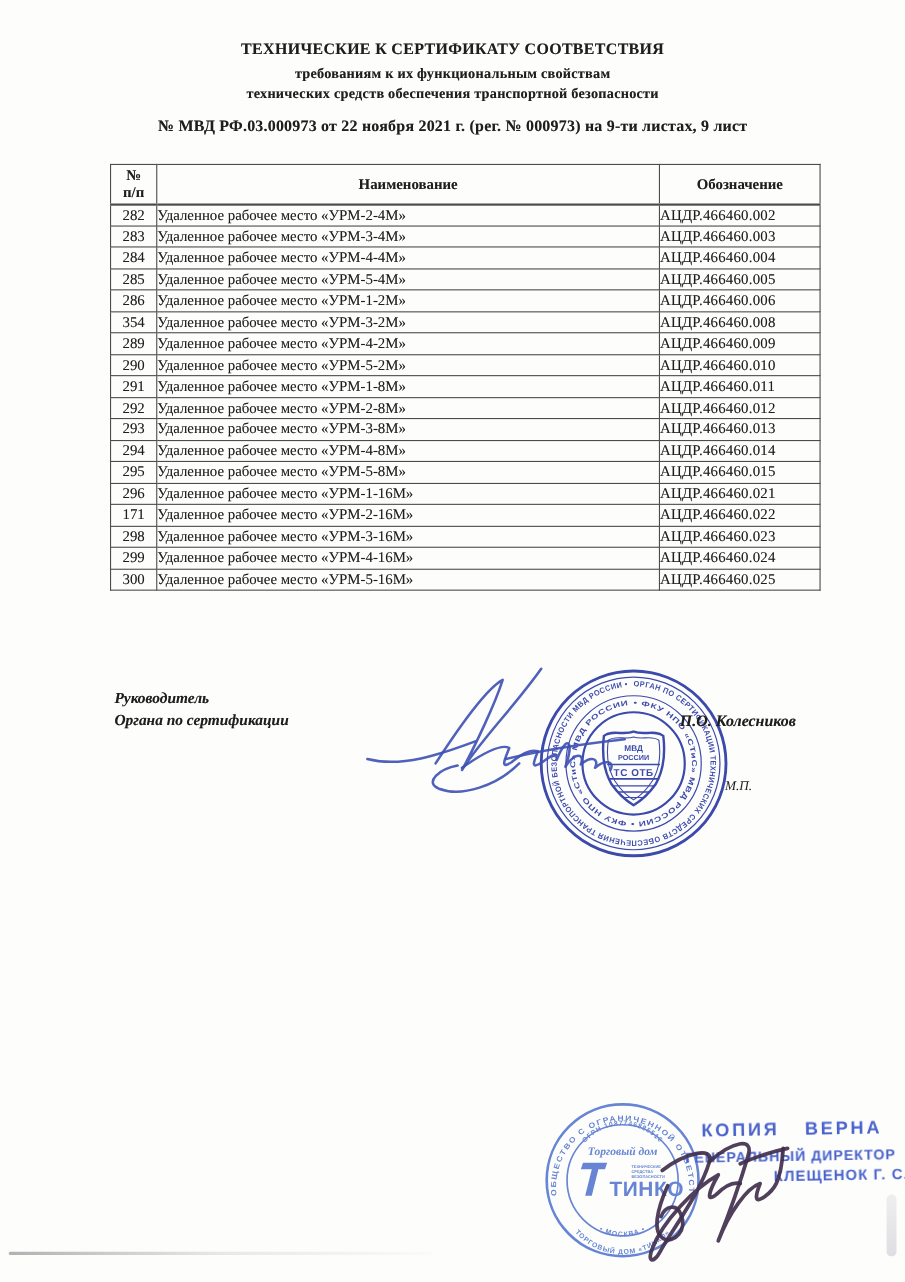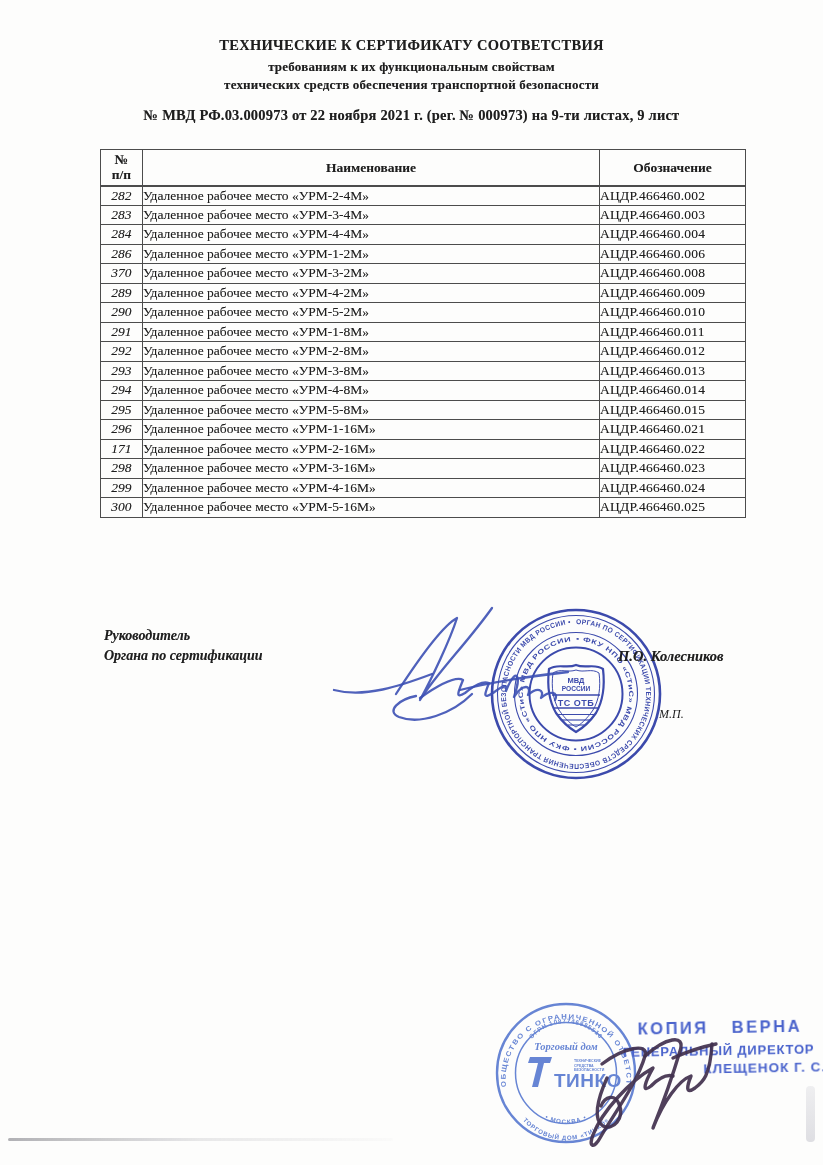--- a/index.html
+++ b/index.html
@@ -18,21 +18,21 @@
   
   table.items{position:absolute;left:100px;top:149px;width:646px;border-collapse:collapse;
     font-size:13.5px;color:var(--text,#1e1e1e);text-shadow:0 0 .5px rgba(40,40,40,.4);}
   table.items th,table.items td{border:1px solid var(--table_border,#4c4c4c);}
   table.items th{font-weight:bold;height:36px;line-height:15px;padding:2px 2px;}
   table.items th.h-num{width:42px;}
   table.items th.h-name{width:458px;text-align:center;}
   table.items th.h-code{width:146px;}
   table.items th{border-bottom-width:2px;}
   table.items td{height:19.5px;line-height:18px;padding:0;}
-  td.col-num{text-align:center;width:42px;font-style:italic;}
+  td.col-num{text-align:center;width:42px;}
   td.col-name{padding-left:9px;}
   td.col-code{padding-left:11px;letter-spacing:.2px;}
   
   .role{position:absolute;left:104px;top:626px;font-weight:bold;font-style:italic;
     font-size:14px;line-height:20px;text-shadow:0 0 .5px rgba(40,40,40,.45);}
   .signer-name{position:absolute;left:618px;top:648px;font-weight:bold;font-style:italic;
     font-size:14.5px;text-shadow:0 0 .5px rgba(40,40,40,.45);}
   .seal-mark{position:absolute;left:659px;top:707px;font-style:italic;font-size:12px;}
   
   .mvd-stamp{position:absolute;left:486px;top:604px;opacity:.93;filter:blur(.35px);}
@@ -97,26 +97,31 @@
           <td class="col-num">283</td>
           <td class="col-name">Удаленное рабочее место «УРМ-3-4М»</td>
           <td class="col-code">АЦДР.466460.003</td>
         </tr>
         <tr>
           <td class="col-num">284</td>
           <td class="col-name">Удаленное рабочее место «УРМ-4-4М»</td>
           <td class="col-code">АЦДР.466460.004</td>
         </tr>
         <tr>
+          <td class="col-num">285</td>
+          <td class="col-name">Удаленное рабочее место «УРМ-5-4М»</td>
+          <td class="col-code">АЦДР.466460.005</td>
+        </tr>
+        <tr>
           <td class="col-num">286</td>
           <td class="col-name">Удаленное рабочее место «УРМ-1-2М»</td>
           <td class="col-code">АЦДР.466460.006</td>
         </tr>
         <tr>
-          <td class="col-num">370</td>
+          <td class="col-num">354</td>
           <td class="col-name">Удаленное рабочее место «УРМ-3-2М»</td>
           <td class="col-code">АЦДР.466460.008</td>
         </tr>
         <tr>
           <td class="col-num">289</td>
           <td class="col-name">Удаленное рабочее место «УРМ-4-2М»</td>
           <td class="col-code">АЦДР.466460.009</td>
         </tr>
         <tr>
           <td class="col-num">290</td>

